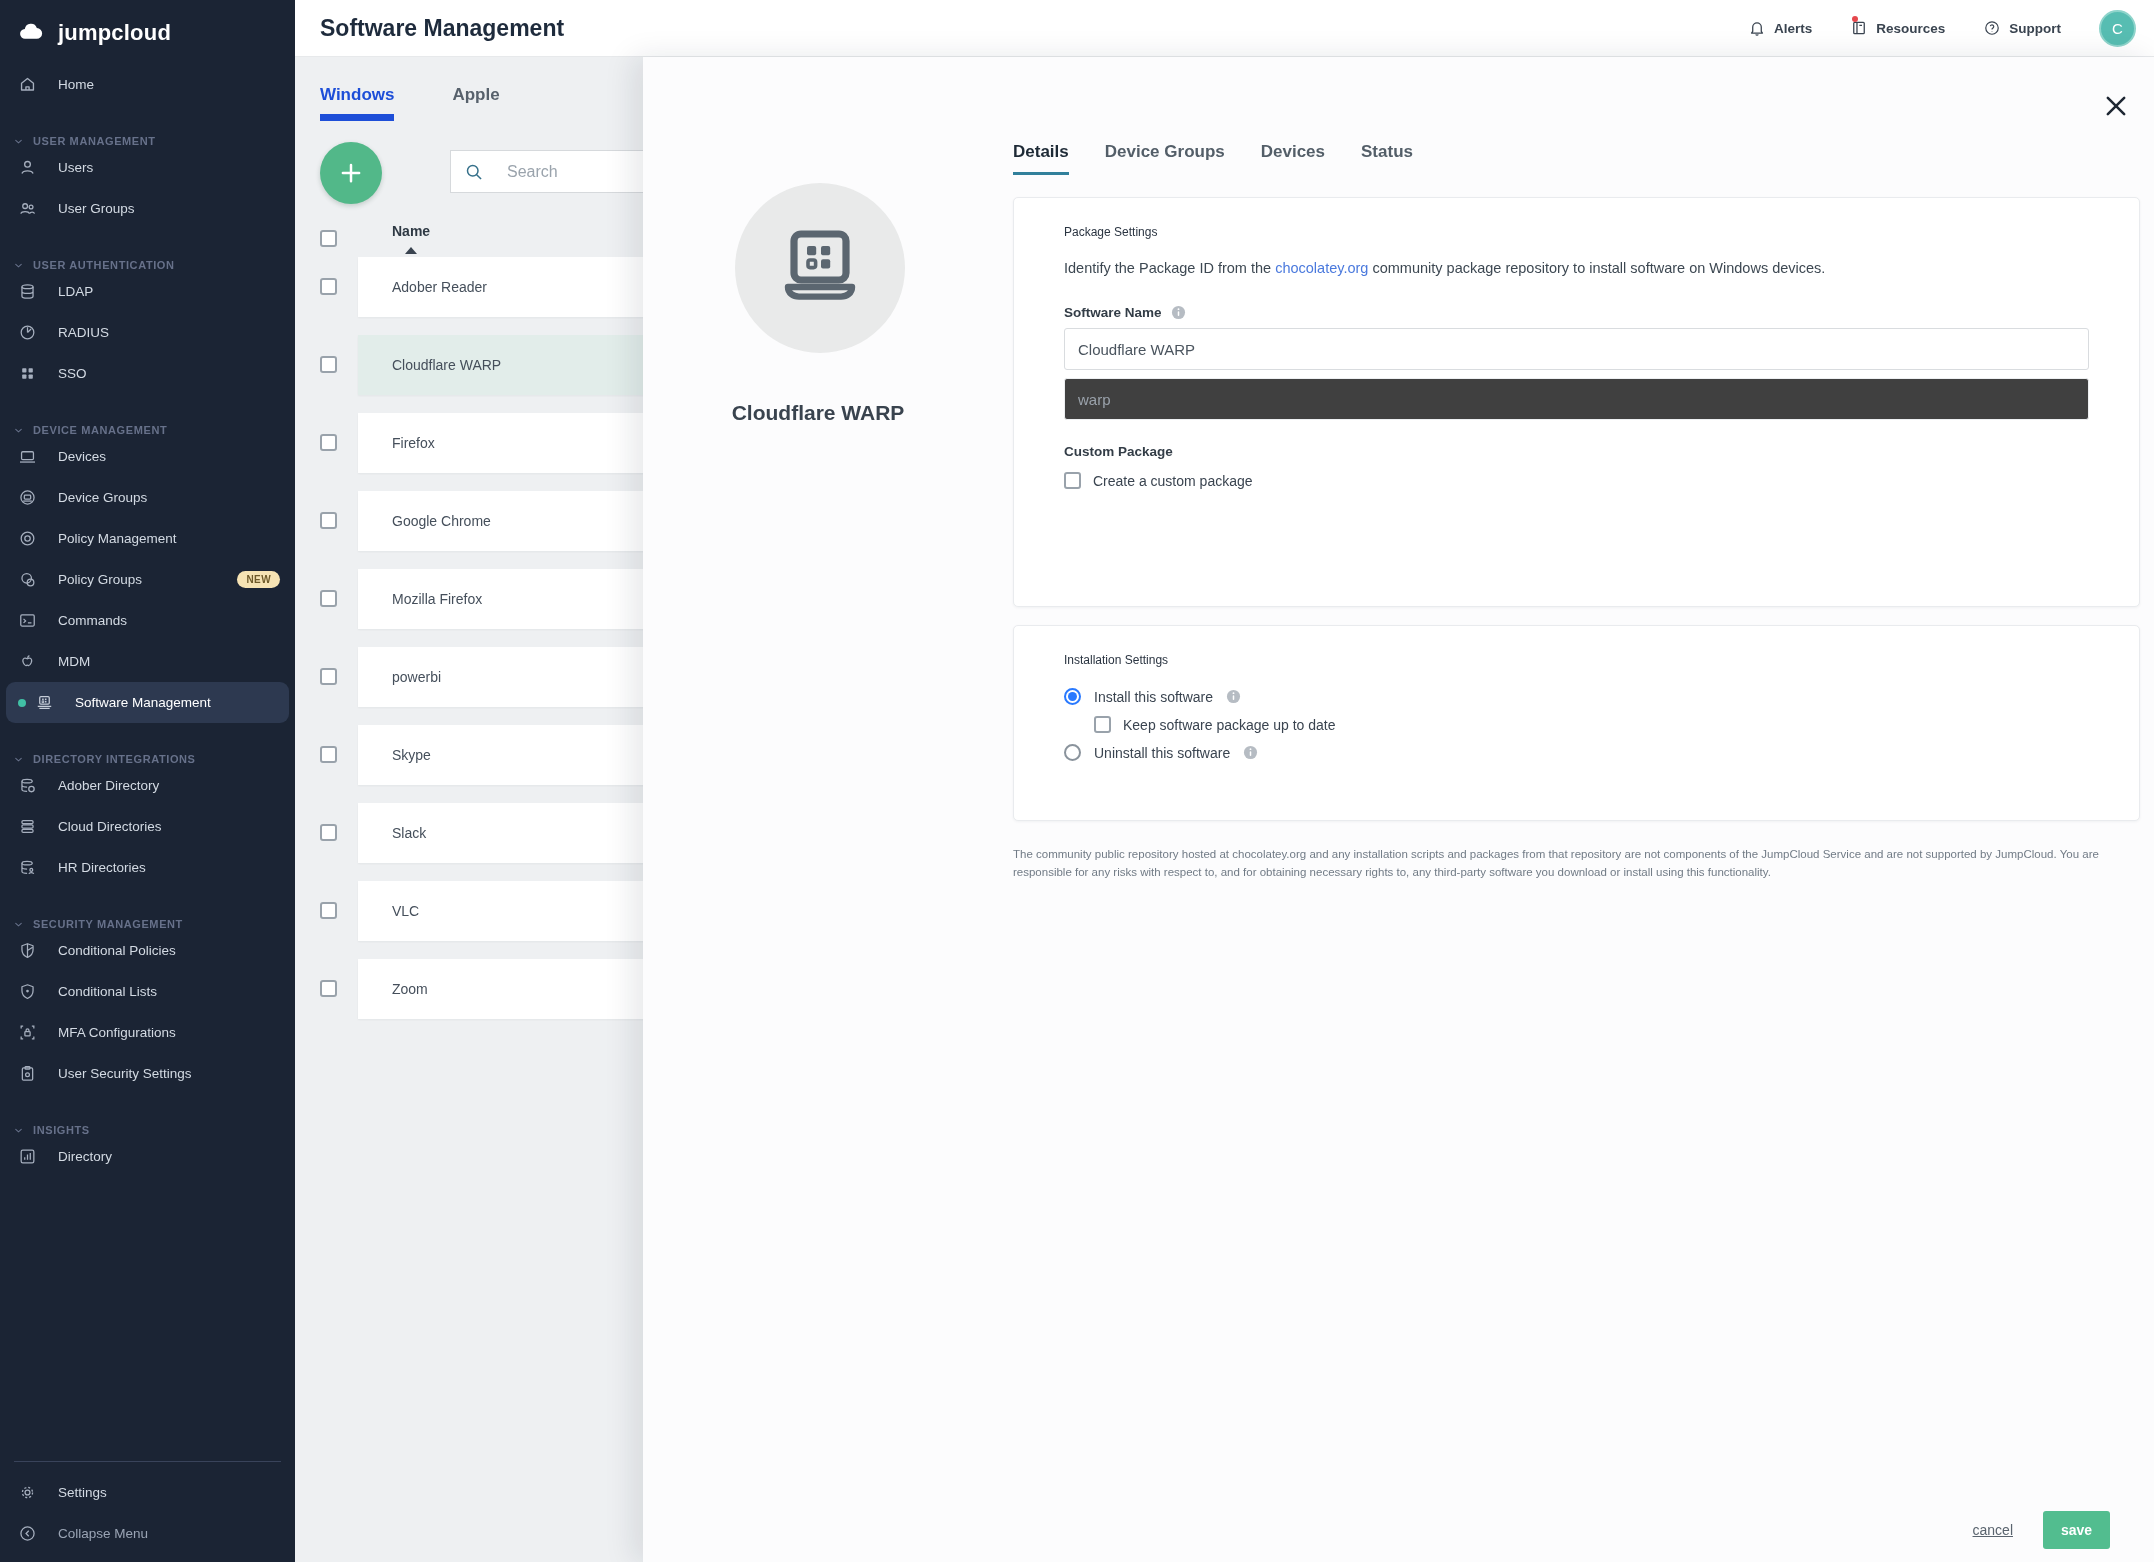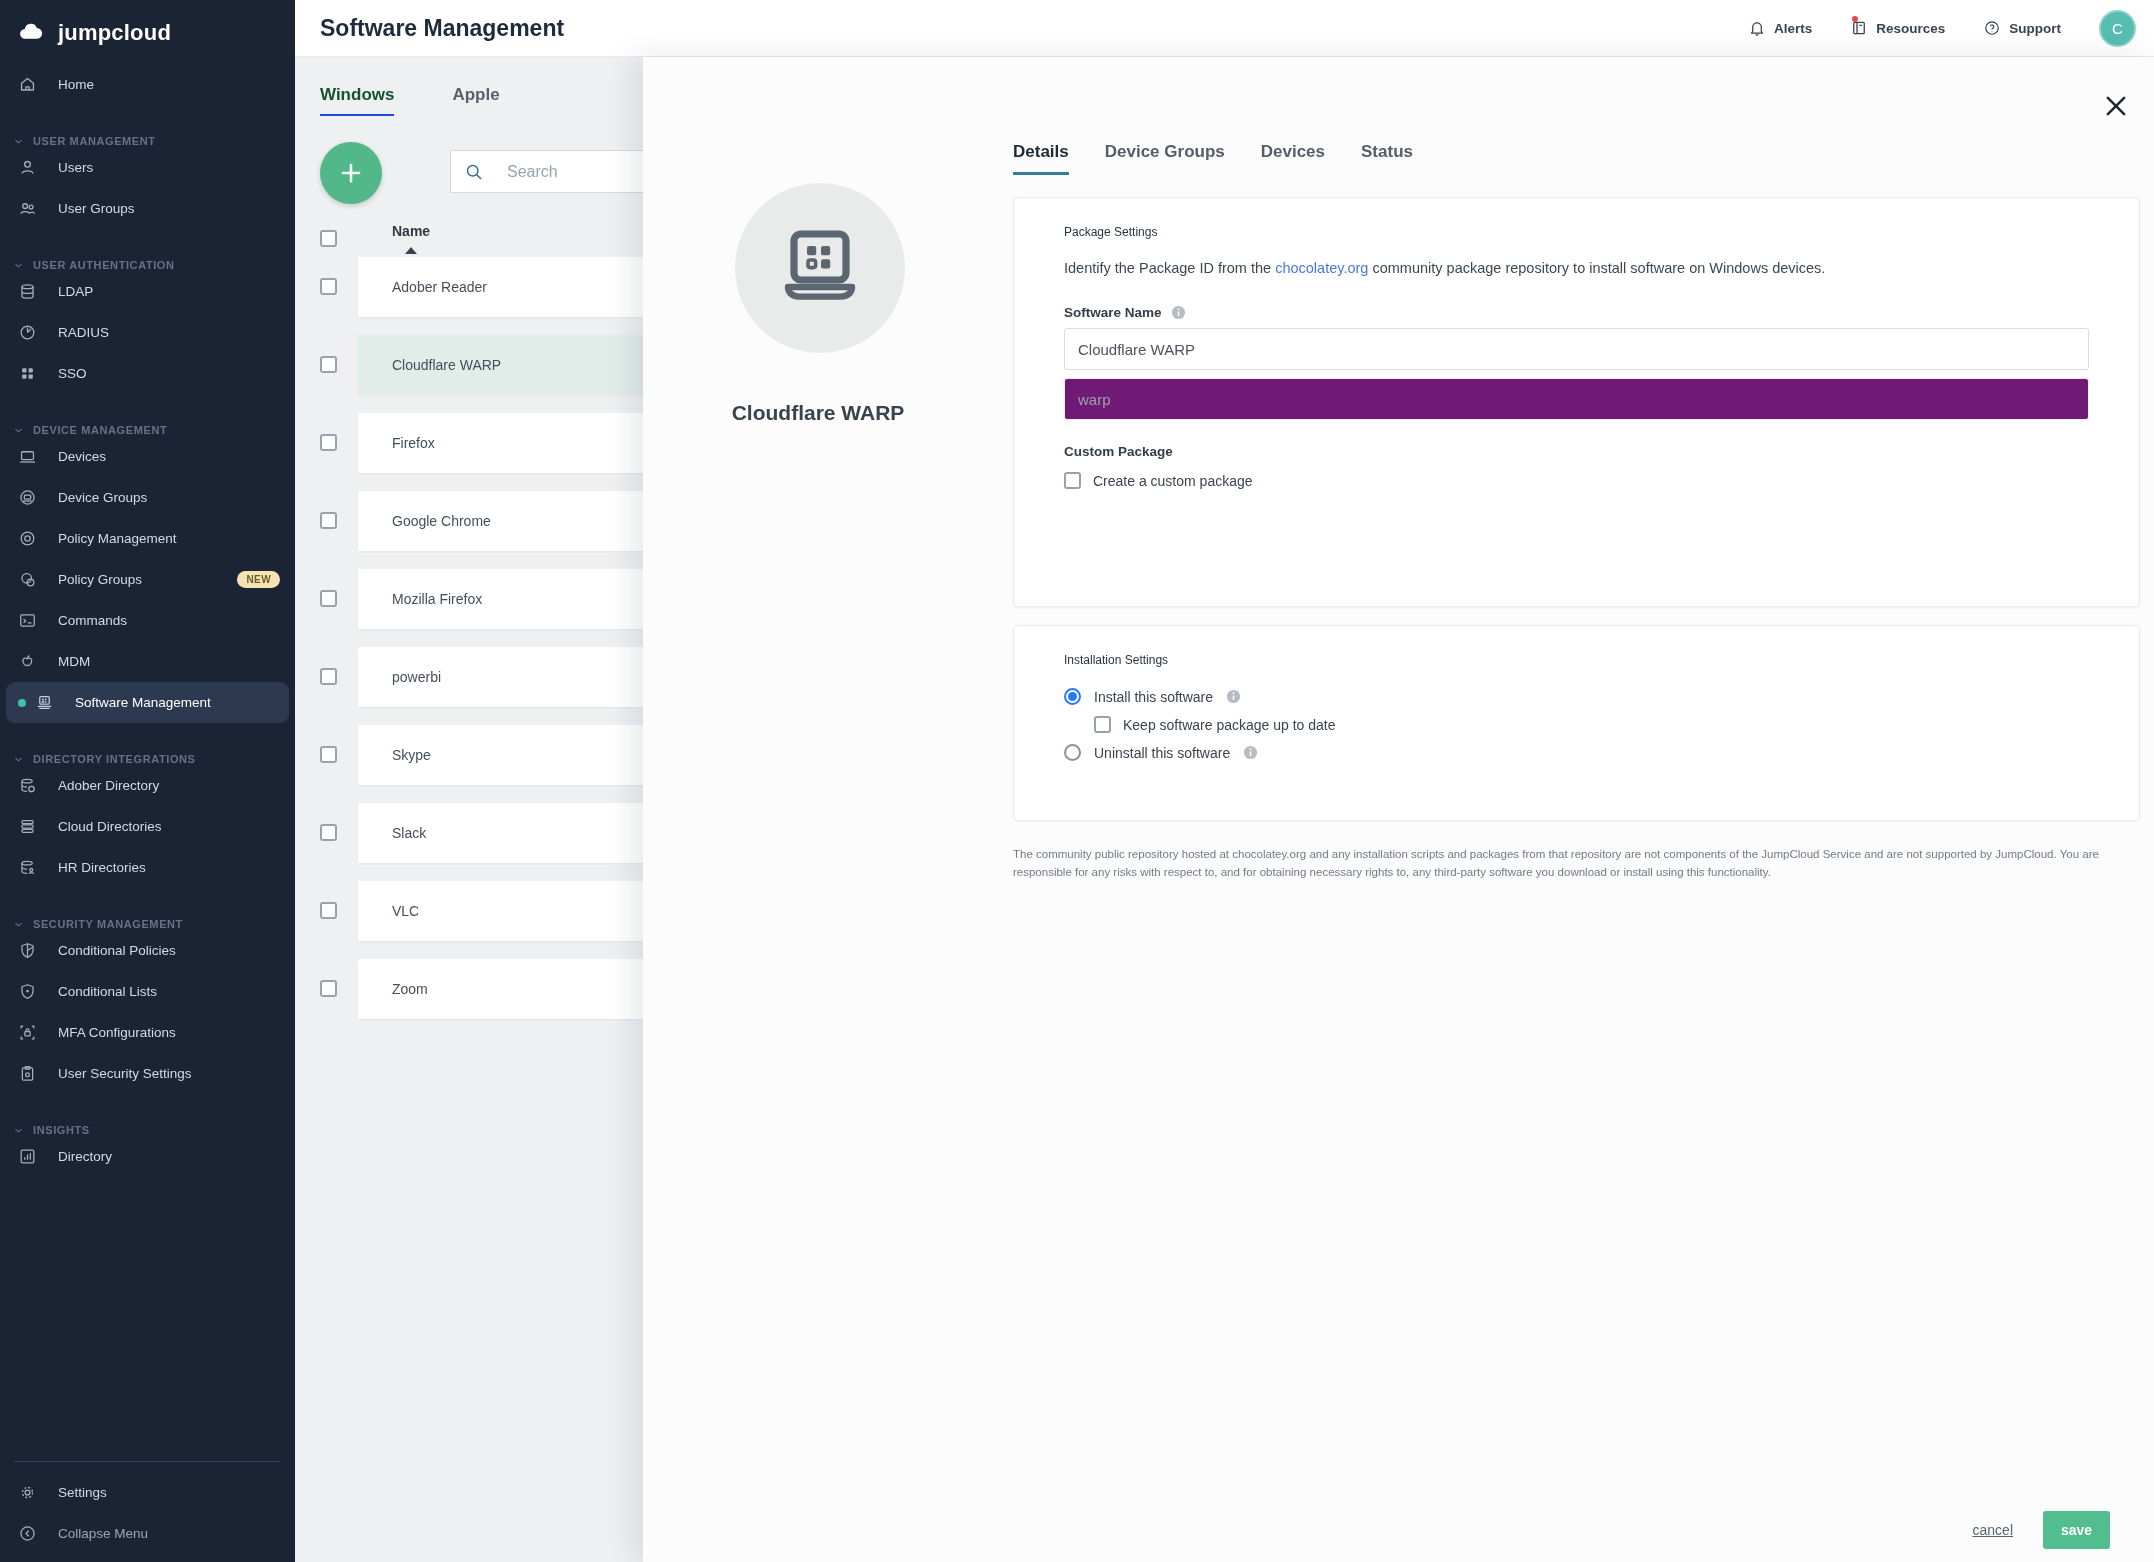--- a/index.html
+++ b/index.html
@@ -29,21 +29,21 @@
   .topbar-right { margin-left:auto; display:flex; align-items:center; gap:38px; padding-right:18px; }
   .tb-item { display:flex; align-items:center; gap:8px; font-size:13.5px; font-weight:bold; color:#3a4450; cursor:pointer; position:relative; }
   .tb-ic { width:18px; height:18px; color:#3a4450; position:relative; display:flex; }
   .red-dot { position:absolute; top:-3px; left:2px; width:6px; height:6px; background:#e5484d; border-radius:50%; }
   .avatar { width:37px; height:37px; border-radius:50%; background:#57bdb2; color:#ffffff; display:flex; align-items:center; justify-content:center; font-size:15px; border:2px solid #8ed4cb; }
 
   
   .content { position:absolute; left:295px; top:57px; right:0; bottom:0; background:#eef0f2; }
   .lt-tabs { position:absolute; left:25px; top:28px; display:flex; gap:58px; }
   .lt-tab { font-size:17px; font-weight:bold; color:#57616c; padding-bottom:9px; cursor:pointer; }
-  .lt-tab.active { color:#14532d; border-bottom:2px solid #1d4ed8; }
+  .lt-tab.active { color:#1d4ed8; border-bottom:7px solid #1d4ed8; }
   .add-btn { position:absolute; left:25px; top:85px; width:62px; height:62px; border-radius:50%; background:#52b889; border:none; display:flex; align-items:center; justify-content:center; cursor:pointer; box-shadow:0 2px 5px rgba(20,60,40,.2); }
   .search-box { position:absolute; left:115px; top:93px; width:310px; height:43px; background:#fff; border:1px solid #d6d9dc; display:flex; align-items:center; padding-left:13px; gap:23px;margin-left:40px; }
   .search-box input { border:none; outline:none; font-size:16px; color:#4a545e; width:200px; background:transparent; }
   .search-box input::placeholder { color:#9aa3ac; }
   .list-head { position:absolute; left:25px; top:166px; display:flex; align-items:center; }
   .col-name { margin-left:55px; font-size:14px; font-weight:bold; color:#2e3944; display:flex; align-items:center; gap:8px;flex-direction:column; }
   .sort-up { width:0; height:0; border-left:6px solid transparent; border-right:6px solid transparent; border-bottom:7px solid #3a4450; }
   .rows { position:absolute; left:63px; top:200px; width:560px; }
   .rowwrap { position:relative; margin-bottom:18px; }
   .cb { width:17px; height:17px; border:2px solid #99a2ab; border-radius:3px; background:#fff; display:inline-block; flex:0 0 17px; }
@@ -60,21 +60,21 @@
   .p-tab { font-size:17px; font-weight:bold; color:#535e68; padding-bottom:10px; cursor:pointer; }
   .p-tab.active { color:#1e2a36; border-bottom:3px solid #31809b; }
   .card { position:absolute; left:370px; width:1127px; background:#fff; border:1px solid #e9ebee; border-radius:5px; box-shadow:0 1px 3px rgba(27,36,52,.05); padding:27px 50px; }
   .card1 { top:140px; height:410px; }
   .card2 { top:568px; height:196px; }
   .card h2 { font-size:12px; color:#2a3441; font-weight:normal; }
   .desc { margin-top:21px; font-size:14.5px; color:#3d4852; }
   .desc a { color:#4a79dd; text-decoration:none; }
   .fld-label { margin-top:29px; display:flex; align-items:center; gap:9px; font-size:13.5px; font-weight:bold; color:#333d47; }
   .txt-input { margin-top:8px; width:100%; height:42px; border:1px solid #d9dcdf; border-radius:3px; padding:0 13px; font-size:15px; color:#4a545e; font-family:"Liberation Sans",sans-serif; background:#fff; }
-  .txt-input:disabled { background:#701a75; border-color:#edeff1; color:#9aa2ab; }
+  .txt-input:disabled { background:#404040; border-color:#edeff1; color:#9aa2ab; }
   .sub-label { margin-top:24px; font-size:13.5px; font-weight:bold; color:#333d47; }
   .chk-row { margin-top:13px; display:flex; align-items:center; gap:12px; font-size:14px; color:#3a4450; }
   .radio { width:17px; height:17px; border-radius:50%; border:2px solid #8a939c; background:#fff; flex:0 0 17px; position:relative; }
   .radio.sel { border-color:#2979ff; }
   .radio.sel::after { content:""; position:absolute; left:2px; top:2px; width:9px; height:9px; border-radius:50%; background:#2979ff; }
   .rad-row { margin-top:21px; display:flex; align-items:center; gap:13px; font-size:14px; color:#3a4450; }
   .rad-sub { margin:11px 0 0 30px; }
   .info-ic { display:inline-flex; }
   .disclaimer { position:absolute; left:370px; top:788px; width:1127px; font-size:11.5px; color:#717b86; line-height:1.6; }
   .panel-footer { position:absolute; left:0; right:0; bottom:0; height:64px; display:flex; align-items:center; justify-content:flex-end; gap:30px; padding-right:44px; }

